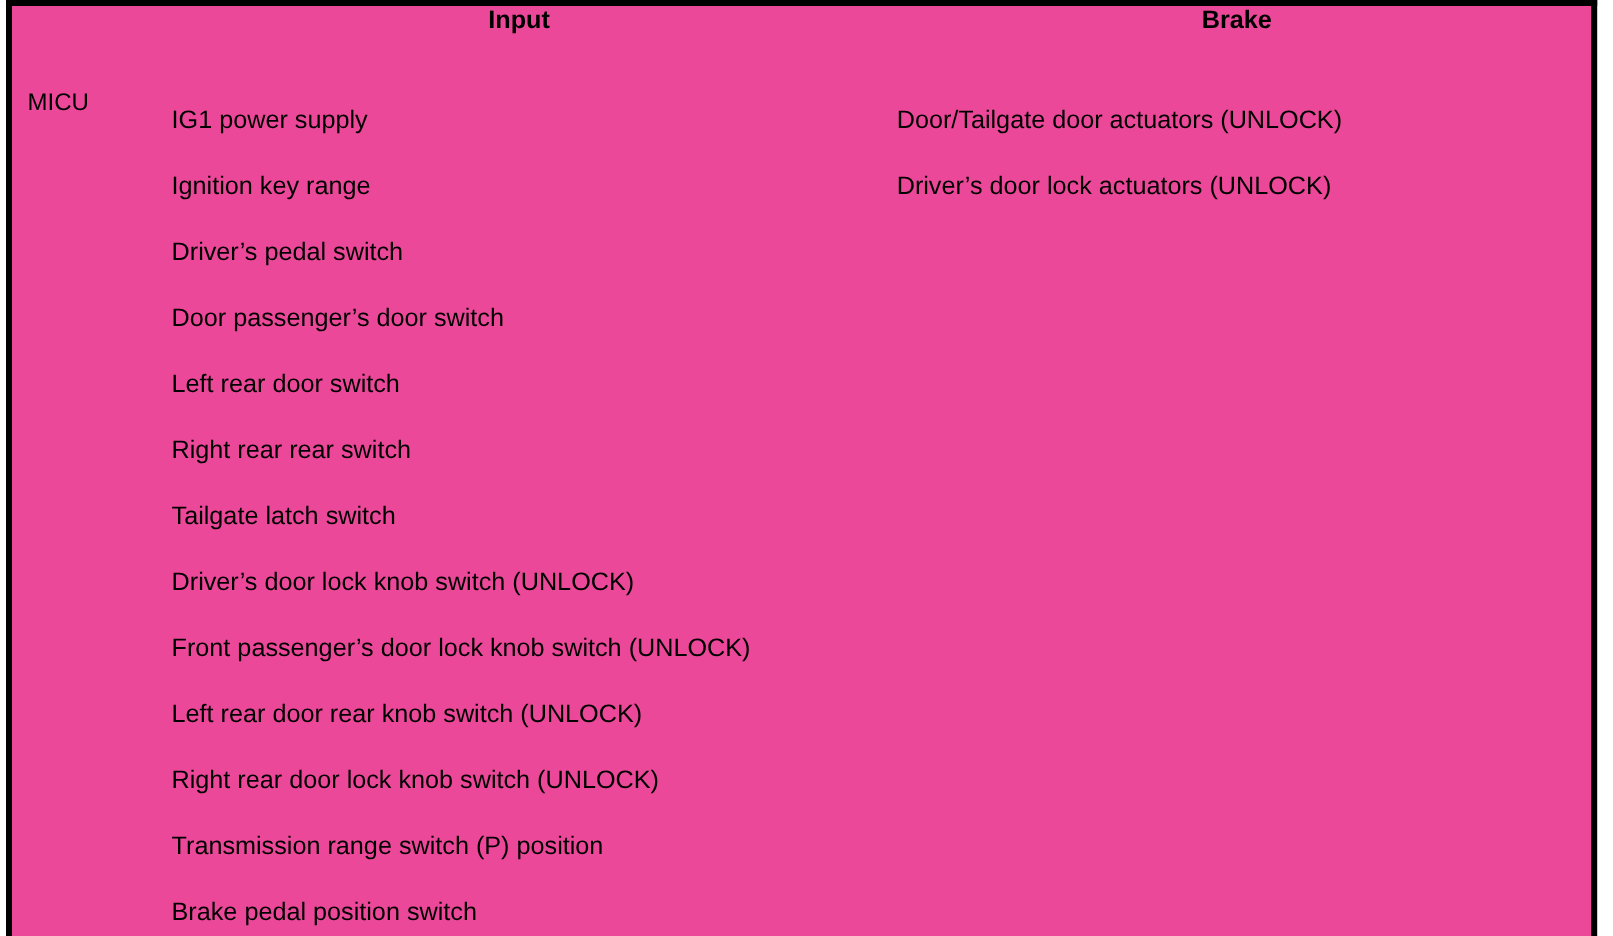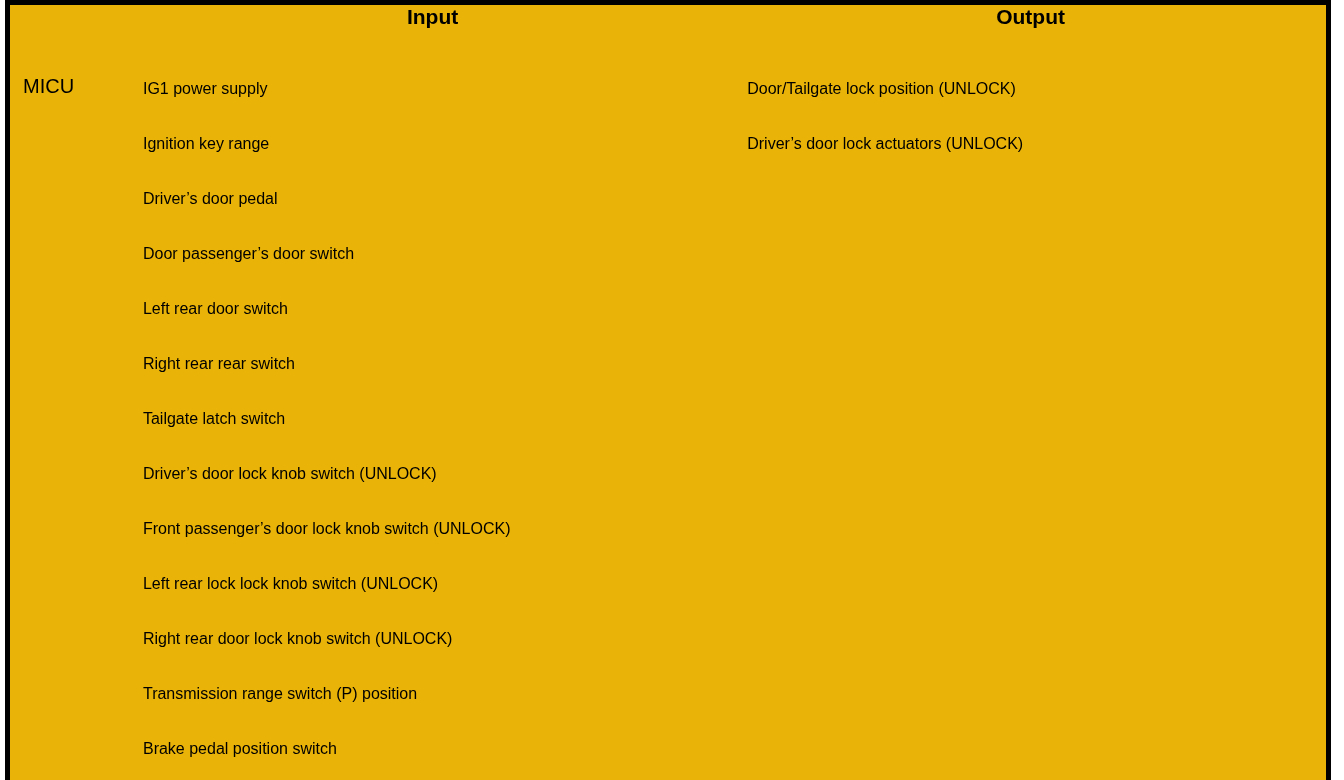--- a/index.html
+++ b/index.html
@@ -39,21 +39,21 @@
 
   .io-table col.c-unit   { width: 122px; }
   .io-table col.c-input  { width: 603px; }
   .io-table col.c-output { width: 591px; }
 
   .io-table td,
   .io-table th {
     border: 0;
     padding: 0;
     vertical-align: top;
-    background: #eab308;
+    background: #ec4899;
   }
 
   
   .cell-unit   { border-right: 2px solid #000; }
   .cell-input  { border-right: 2px solid #000; }
 
   
   thead th {
     height: 55px;
     border-bottom: 2px solid #000;
@@ -78,24 +78,24 @@
     white-space: nowrap;
   }
 
   .item-list {
     list-style: none;
     margin: 0;
     padding: 15px 0 0 0;
   }
 
   .item-list li {
-    font-size: 16px;
+    font-size: 21px;
     line-height: 27px;
     height: 27px;
-    margin: 0 0 28px 0;
+    margin: 12px 0 28px 0;
     padding: 0 0 0 13px;
     white-space: nowrap;
     font-weight: normal;
   }
 
   .col-output .item-list li {
     padding-left: 12px;
   }
 </style>
 </head>
@@ -107,52 +107,52 @@
     <colgroup>
       <col class="c-unit">
       <col class="c-input">
       <col class="c-output">
     </colgroup>
 
     <thead>
       <tr>
         <th class="cell-unit"></th>
         <th class="cell-input">Input</th>
-        <th class="cell-output">Output</th>
+        <th class="cell-output">Brake</th>
       </tr>
     </thead>
 
     <tbody>
       <tr>
 
         <td class="cell-unit">
           <div class="unit-label">MICU</div>
         </td>
 
         <td class="cell-input col-input">
           <ul class="item-list">
             <li>IG1 power supply</li>
             <li>Ignition key range</li>
-            <li>Driver’s door pedal</li>
+            <li>Driver’s pedal switch</li>
             <li>Door passenger’s door switch</li>
             <li>Left rear door switch</li>
             <li>Right rear rear switch</li>
             <li>Tailgate latch switch</li>
             <li>Driver’s door lock knob switch (UNLOCK)</li>
             <li>Front passenger’s door lock knob switch (UNLOCK)</li>
-            <li>Left rear lock lock knob switch (UNLOCK)</li>
+            <li>Left rear door rear knob switch (UNLOCK)</li>
             <li>Right rear door lock knob switch (UNLOCK)</li>
             <li>Transmission range switch (P) position</li>
             <li>Brake pedal position switch</li>
           </ul>
         </td>
 
         <td class="cell-output col-output">
           <ul class="item-list">
-            <li>Door/Tailgate lock position (UNLOCK)</li>
+            <li>Door/Tailgate door actuators (UNLOCK)</li>
             <li>Driver’s door lock actuators (UNLOCK)</li>
           </ul>
         </td>
 
       </tr>
     </tbody>
   </table>
 
 </div>
 

